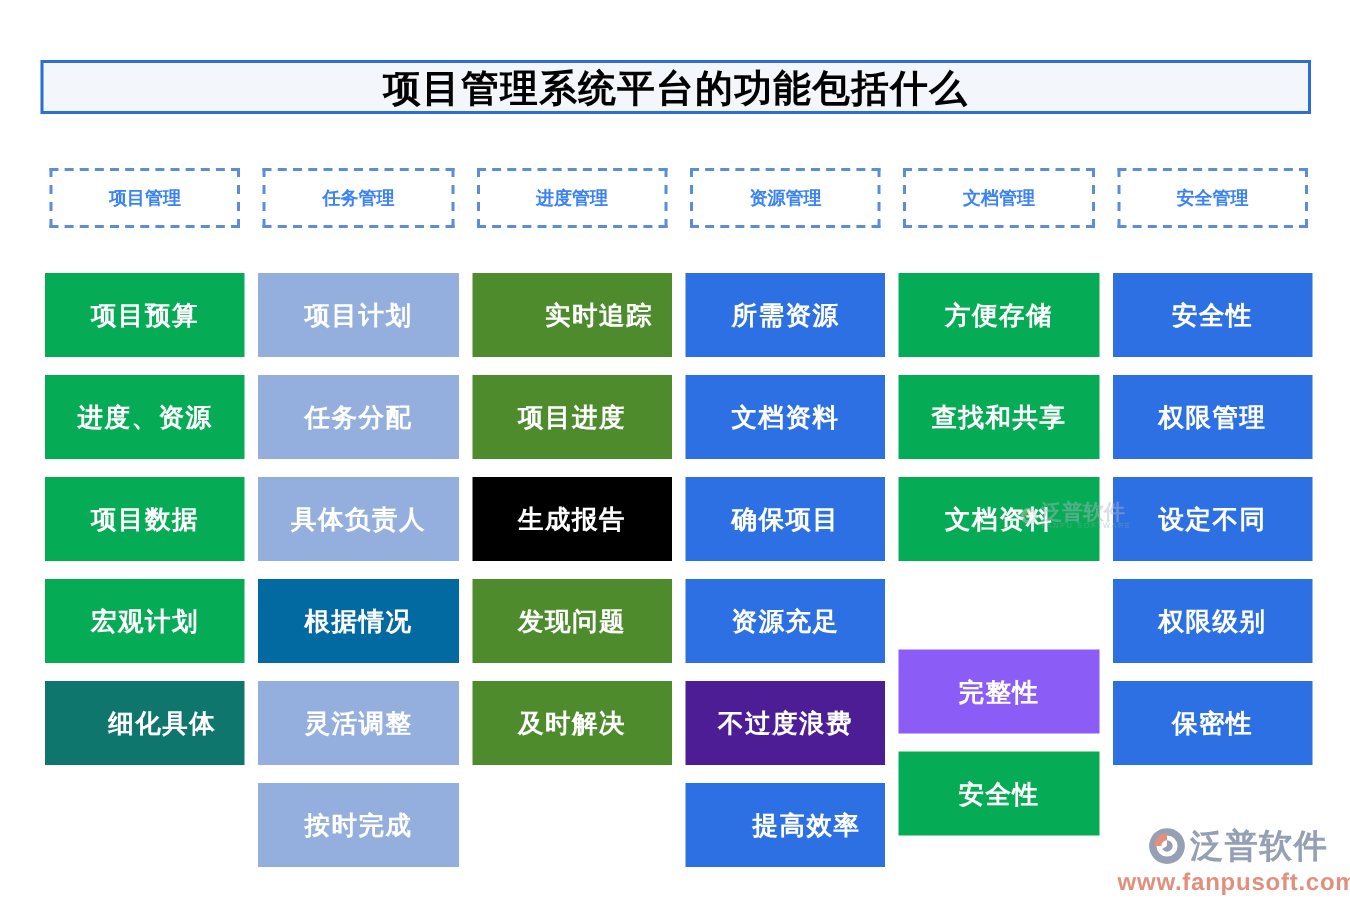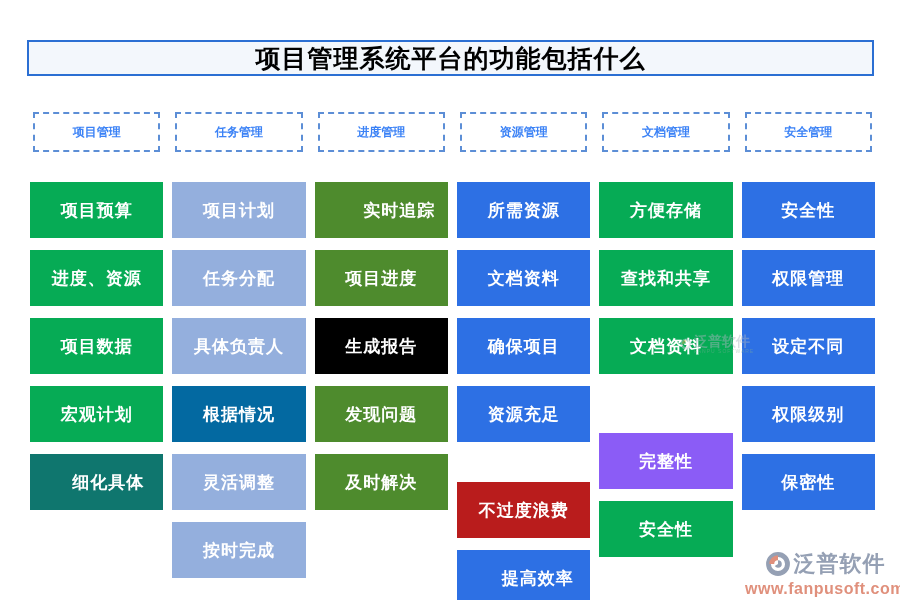--- a/index.html
+++ b/index.html
@@ -85,21 +85,21 @@
       <div class="box" style="background: rgb(78, 139, 45);">项目进度</div>
       <div class="box" style="background: #000000;">生成报告</div>
       <div class="box" style="background: rgb(78, 139, 45);">发现问题</div>
       <div class="box" style="background: rgb(78, 139, 45);">及时解决</div>
     </div>
     <div class="col">
       <div class="box" style="background: rgb(45, 112, 228);">所需资源</div>
       <div class="box" style="background: rgb(45, 112, 228);">文档资料</div>
       <div class="box" style="background: rgb(45, 112, 228);">确保项目</div>
       <div class="box" style="background: rgb(45, 112, 228);">资源充足</div>
-      <div class="box" style="background: #b91c1c; margin-top: 28px;">不过度浪费</div>
+      <div class="box" style="background: #4c1d95;">不过度浪费</div>
       <div class="box" style="background: rgb(45, 112, 228); padding-left: 28px;">提高效率</div>
     </div>
     <div class="col">
       <div class="box" style="background: rgb(6, 171, 85);">方便存储</div>
       <div class="box" style="background: rgb(6, 171, 85);">查找和共享</div>
       <div class="box" style="background: rgb(6, 171, 85);">文档资料</div>
       <div class="box" style="background: #8b5cf6; margin-top: 47px;">完整性</div>
       <div class="box" style="background: rgb(6, 171, 85);">安全性</div>
     </div>
     <div class="col">

